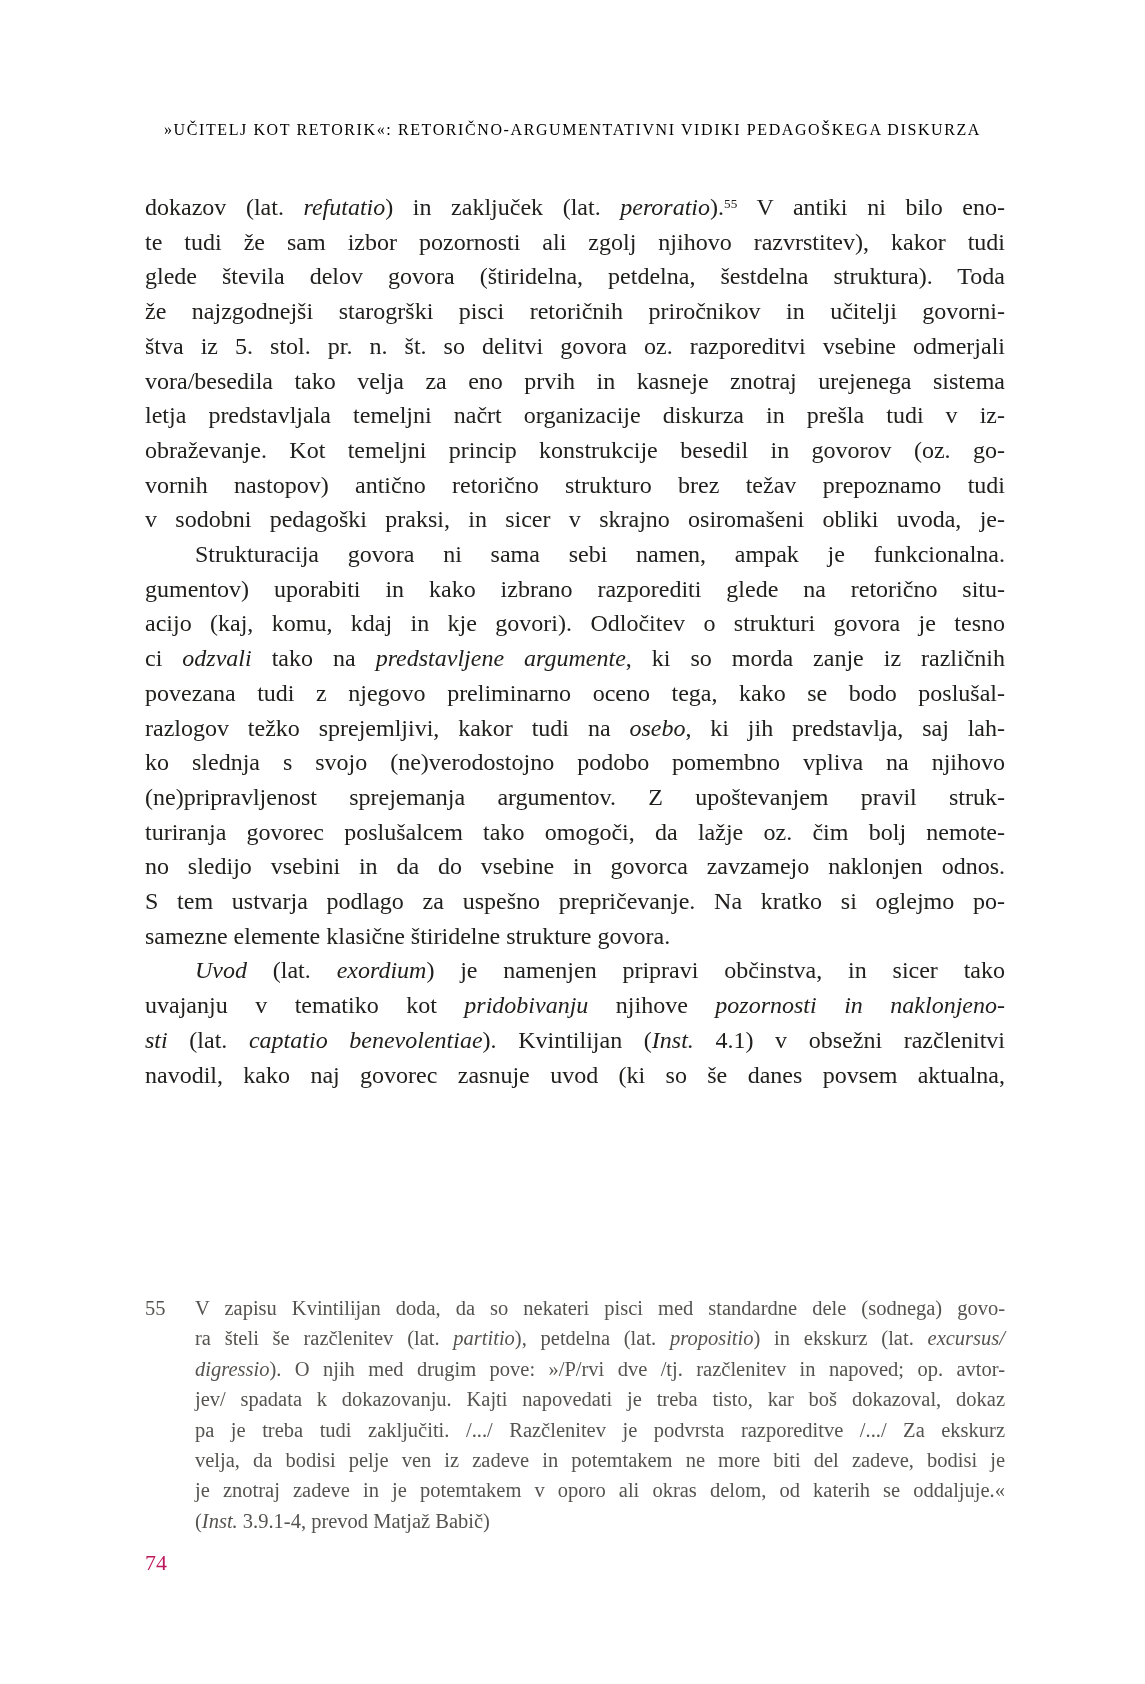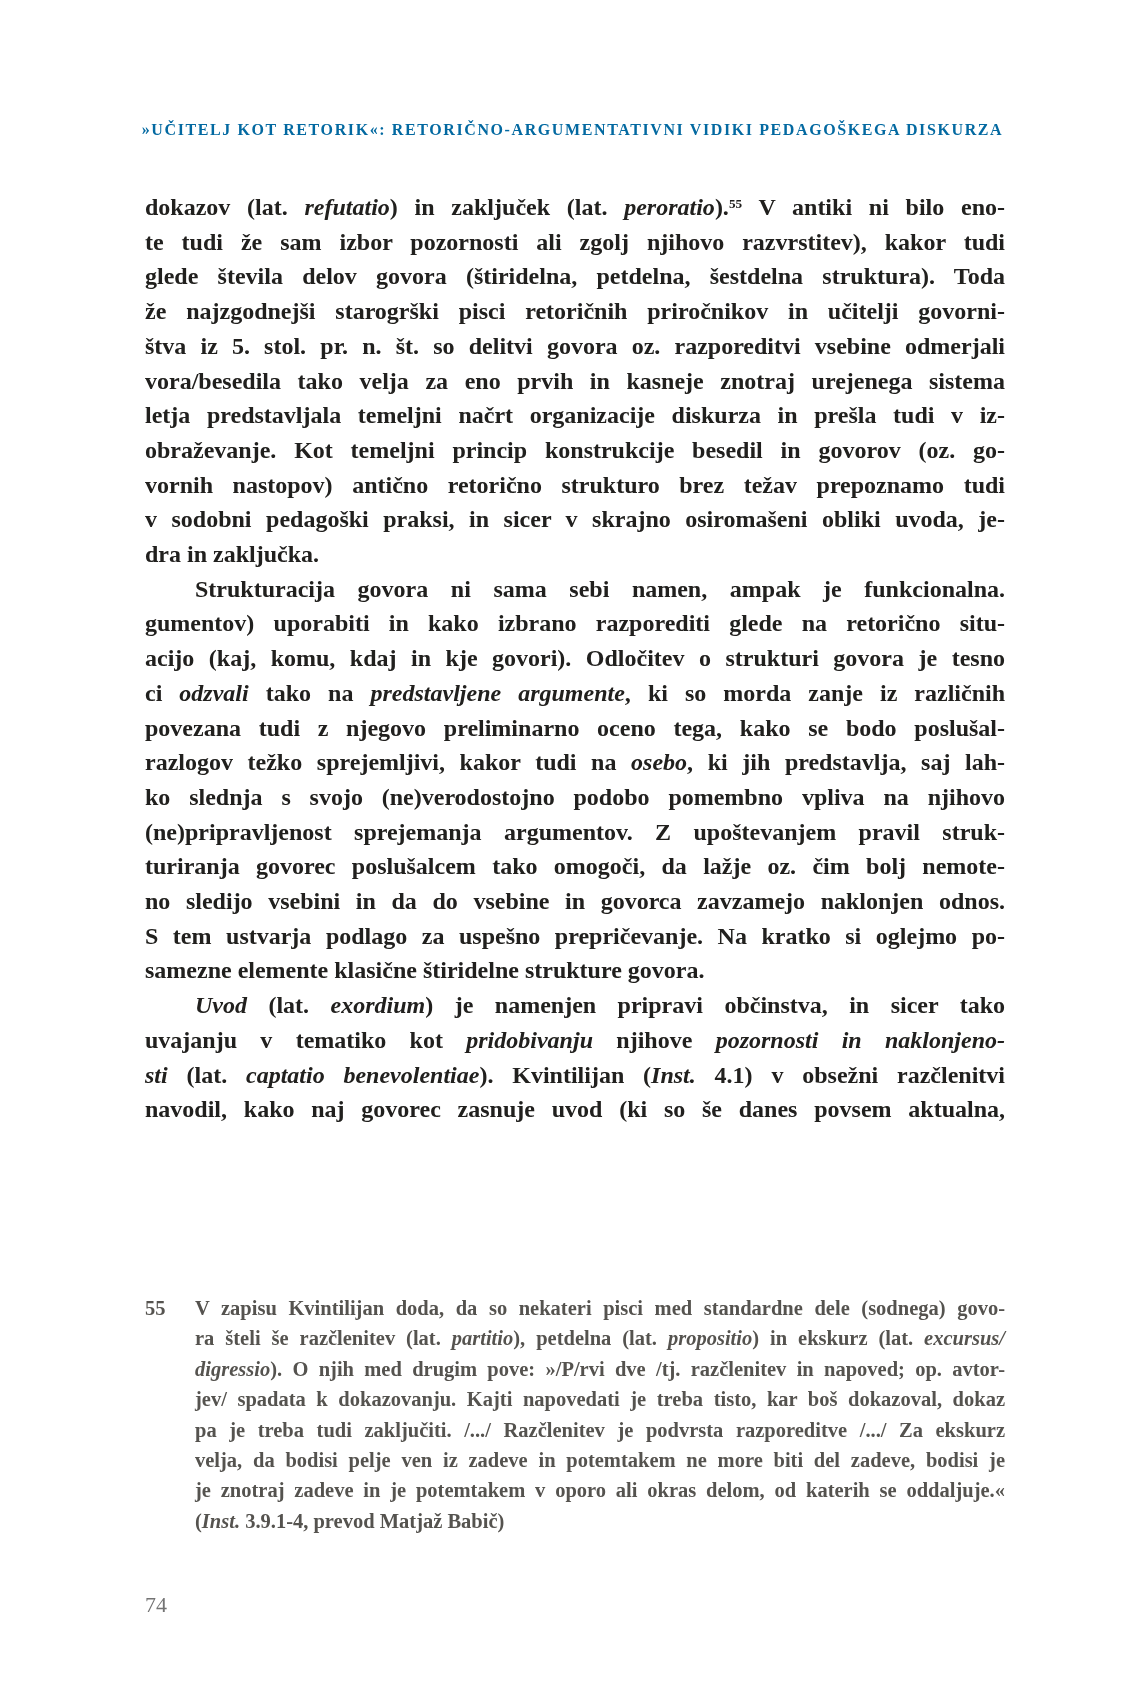--- a/index.html
+++ b/index.html
@@ -7,35 +7,34 @@
     position: relative;
     width: 1145px; height: 1684px;
     background: #ffffff;
     font-family: "Liberation Serif", serif;
     overflow: hidden;
   }
   .running-header {
     position: absolute; top: 121px; left: 0; right: 0;
     text-align: center;
     font-size: 16px; letter-spacing: 1.6px;
-    color: #0369a1;
-    font-weight: bold;
+    color: #000000;
+    font-weight: normal;
   }
   .body-text {
     position: absolute; top: 190px; left: 145px; width: 860px;
     color: #21201e;
   }
   .body-text .line {
     font-size: 24px; line-height: 34.7px;
   }
   .line {
     text-align: justify;
     text-align-last: justify;
     white-space: normal;
-    font-weight: bold;
   }
   .line.last { text-align: left; text-align-last: left; }
   .line.indent { padding-left: 50px; }
   .it { font-style: italic; }
   .sup {
     font-size: 0.55em;
     position: relative; top: -0.5em;
     line-height: 0;
   }
   .footnotes {
@@ -45,41 +44,40 @@
   .fn-line {
     position: relative;
     font-size: 20.5px; line-height: 30.4px;
     padding-left: 50px;
   }
   .fn-num {
     position: absolute; left: 0; top: 0;
   }
   .page-number {
     position: absolute; top: 1550px; left: 145px;
-    font-size: 22px; color: #737373; margin-top: 42px;
+    font-size: 22px; color: #be185d;
   }
 </style>
 </head>
 <body>
 
 <div class="page">
   <div class="running-header">»UČITELJ KOT RETORIK«: RETORIČNO-ARGUMENTATIVNI VIDIKI PEDAGOŠKEGA DISKURZA</div>
 
   <main class="body-text">
       <div class="line"><span>dokazov (lat. </span><span class="it">refutatio</span><span>) in zaključek (lat. </span><span class="it">peroratio</span><span>).</span><span class="sup">55</span><span> V antiki ni bilo eno-</span></div>
       <div class="line"><span>te tudi že sam izbor pozornosti ali zgolj njihovo razvrstitev), kakor tudi</span></div>
       <div class="line"><span>glede števila delov govora (štiridelna, petdelna, šestdelna struktura). Toda</span></div>
       <div class="line"><span>že najzgodnejši starogrški pisci retoričnih priročnikov in učitelji govorni-</span></div>
       <div class="line"><span>štva iz 5. stol. pr. n. št. so delitvi govora oz. razporeditvi vsebine odmerjali</span></div>
       <div class="line"><span>vora/besedila tako velja za eno prvih in kasneje znotraj urejenega sistema</span></div>
       <div class="line"><span>letja predstavljala temeljni načrt organizacije diskurza in prešla tudi v iz-</span></div>
       <div class="line"><span>obraževanje. Kot temeljni princip konstrukcije besedil in govorov (oz. go-</span></div>
       <div class="line"><span>vornih nastopov) antično retorično strukturo brez težav prepoznamo tudi</span></div>
       <div class="line"><span>v sodobni pedagoški praksi, in sicer v skrajno osiromašeni obliki uvoda, je-</span></div>
-      <div class="line last"><span>dra in zaključka.</span></div>
       <div class="line indent"><span>Strukturacija govora ni sama sebi namen, ampak je funkcionalna.</span></div>
       <div class="line"><span>gumentov) uporabiti in kako izbrano razporediti glede na retorično situ-</span></div>
       <div class="line"><span>acijo (kaj, komu, kdaj in kje govori). Odločitev o strukturi govora je tesno</span></div>
       <div class="line"><span>ci </span><span class="it">odzvali</span><span> tako na </span><span class="it">predstavljene argumente</span><span>, ki so morda zanje iz različnih</span></div>
       <div class="line"><span>povezana tudi z njegovo preliminarno oceno tega, kako se bodo poslušal-</span></div>
       <div class="line"><span>razlogov težko sprejemljivi, kakor tudi na </span><span class="it">osebo</span><span>, ki jih predstavlja, saj lah-</span></div>
       <div class="line"><span>ko slednja s svojo (ne)verodostojno podobo pomembno vpliva na njihovo</span></div>
       <div class="line"><span>(ne)pripravljenost sprejemanja argumentov. Z upoštevanjem pravil struk-</span></div>
       <div class="line"><span>turiranja govorec poslušalcem tako omogoči, da lažje oz. čim bolj nemote-</span></div>
       <div class="line"><span>no sledijo vsebini in da do vsebine in govorca zavzamejo naklonjen odnos.</span></div>

